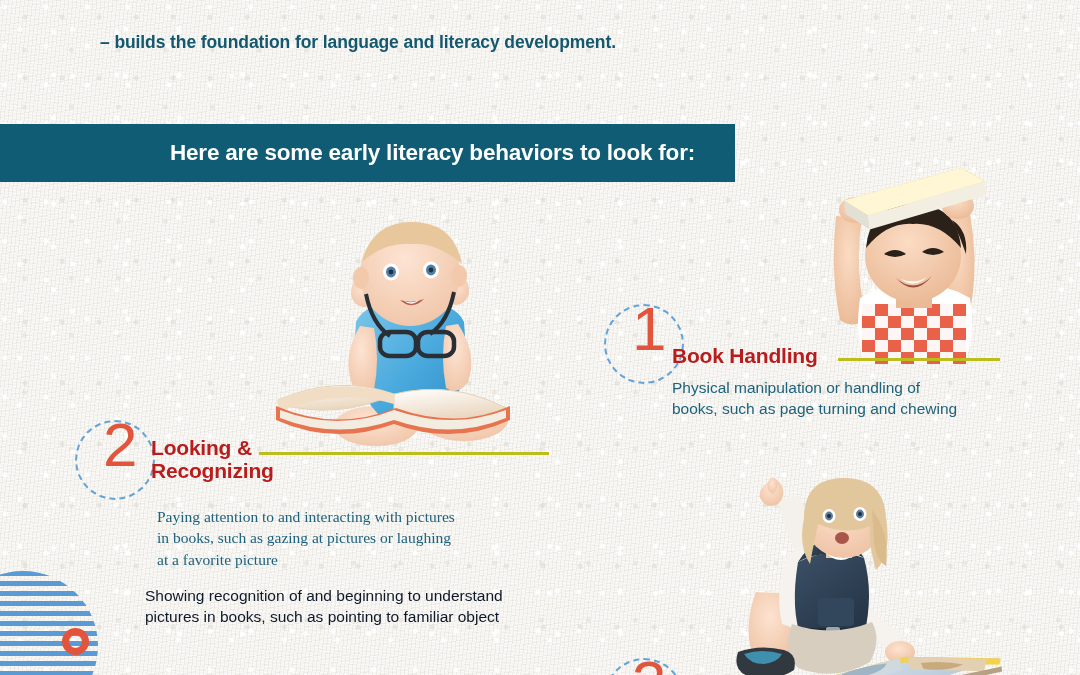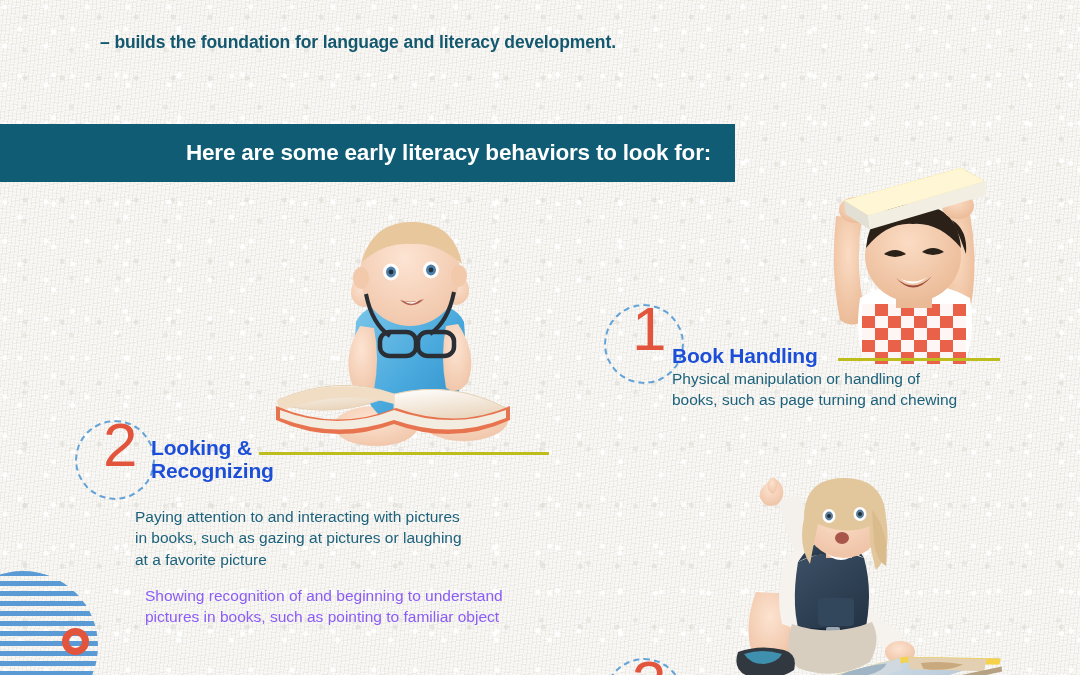--- a/index.html
+++ b/index.html
@@ -50,21 +50,21 @@
 
   
   #banner {
     position: absolute;
     left: 0; top: 88px;
     width: 735px; height: 58px;
     background: #0f5c74;
     display: flex;
     align-items: center;
     justify-content: flex-end;
-    padding-right: 24px;
+    padding-right: 40px;
   }
   #banner-text {
     color: #ffffff;
     font-size: 22.5px;
     font-weight: bold;
     letter-spacing: -0.2px;
     white-space: nowrap;
   }
 
   
@@ -114,21 +114,21 @@
     font-weight: 400;
     color: #e2553c;
     line-height: 1;
     font-family: "Liberation Sans", sans-serif;
   }
 
   .item-title {
     position: absolute;
     font-size: 21px;
     font-weight: bold;
-    color: #1d4ed8;
+    color: #b91c1c;
     line-height: 1.1;
     letter-spacing: -0.2px;
     white-space: pre-line;
   }
   .title-rule {
     position: absolute;
     height: 3px;
     background: #bdbd1d;
   }
   .item-body {
@@ -136,29 +136,29 @@
     font-size: 15.5px;
     color: #1d627c;
     line-height: 1.38;
     white-space: pre-line;
   }
 
   
   #item-1 { left: 604px; top: 268px; width: 400px; }
   #item-1 .item-title { left: 68px; top: 40px; }
   #item-1 .title-rule { left: 234px; top: 54px; width: 162px; }
-  #item-1 .item-body  { left: 68px; top: 64px; width: 330px; }
+  #item-1 .item-body  { left: 68px; top: 73px; width: 330px; }
 
   
   #item-2 { left: 75px; top: 384px; width: 480px; }
   #item-2 .item-title { left: 76px; top: 16px; }
   #item-2 .title-rule { left: 184px; top: 32px; width: 290px; }
-  #item-2 .item-body  { left: 60px; top: 86px; width: 410px; }
+  #item-2 .item-body  { left: 82px; top: 86px; width: 410px; font-family: Liberation Serif, serif; }
   #item-2 .item-body-2 { position: absolute; left: 70px; top: 165px; width: 430px;
-                         font-size: 15.5px; color: #8b5cf6; line-height: 1.38; white-space: pre-line; }
+                         font-size: 15.5px; color: #0f172a; line-height: 1.38; white-space: pre-line; }
 
   
   #item-3 { left: 604px; top: 622px; width: 400px; }
   #item-3 .item-title { left: 68px; top: 36px; }
 </style>
 </head>
 <body>
 
 <div id="paper-texture"></div>
 

